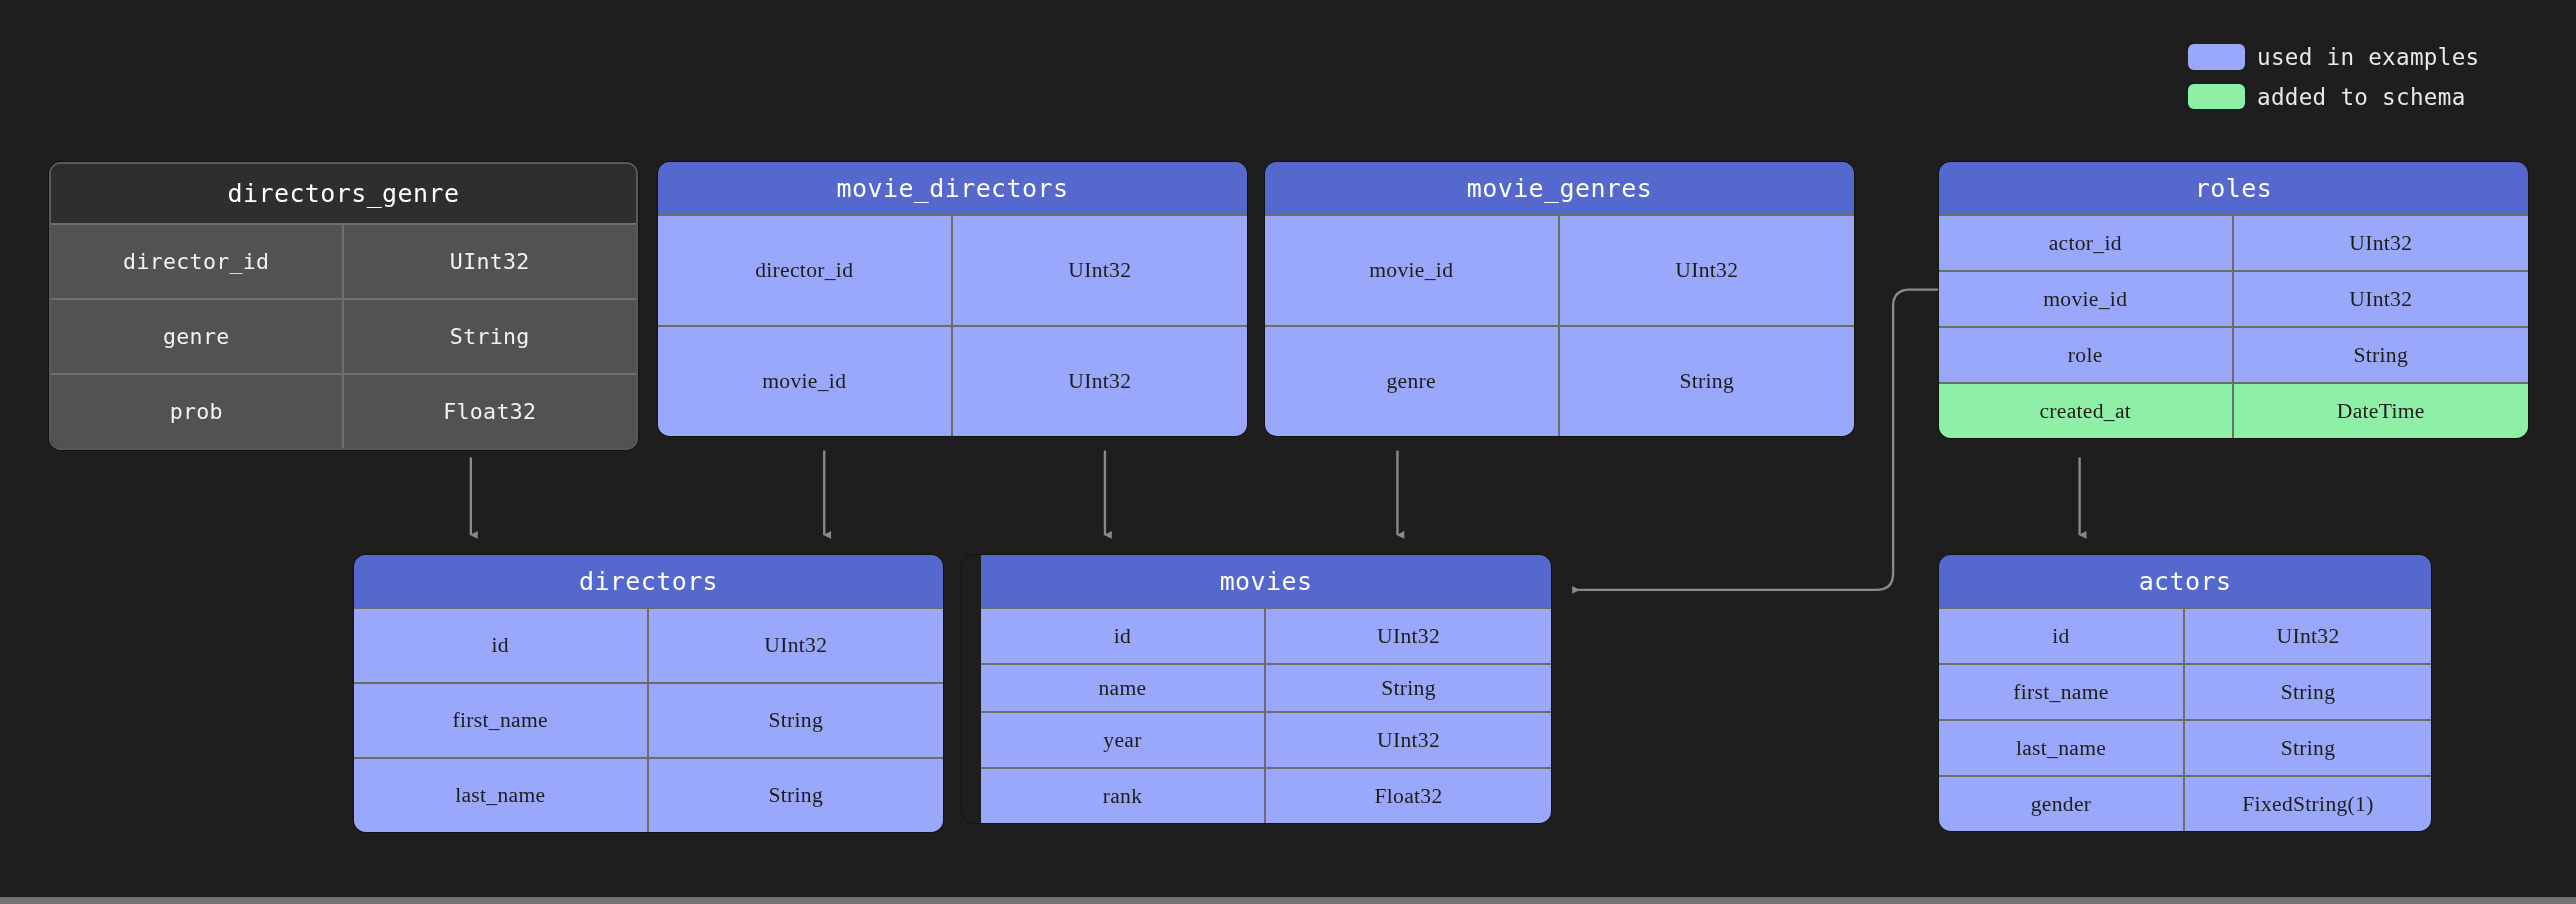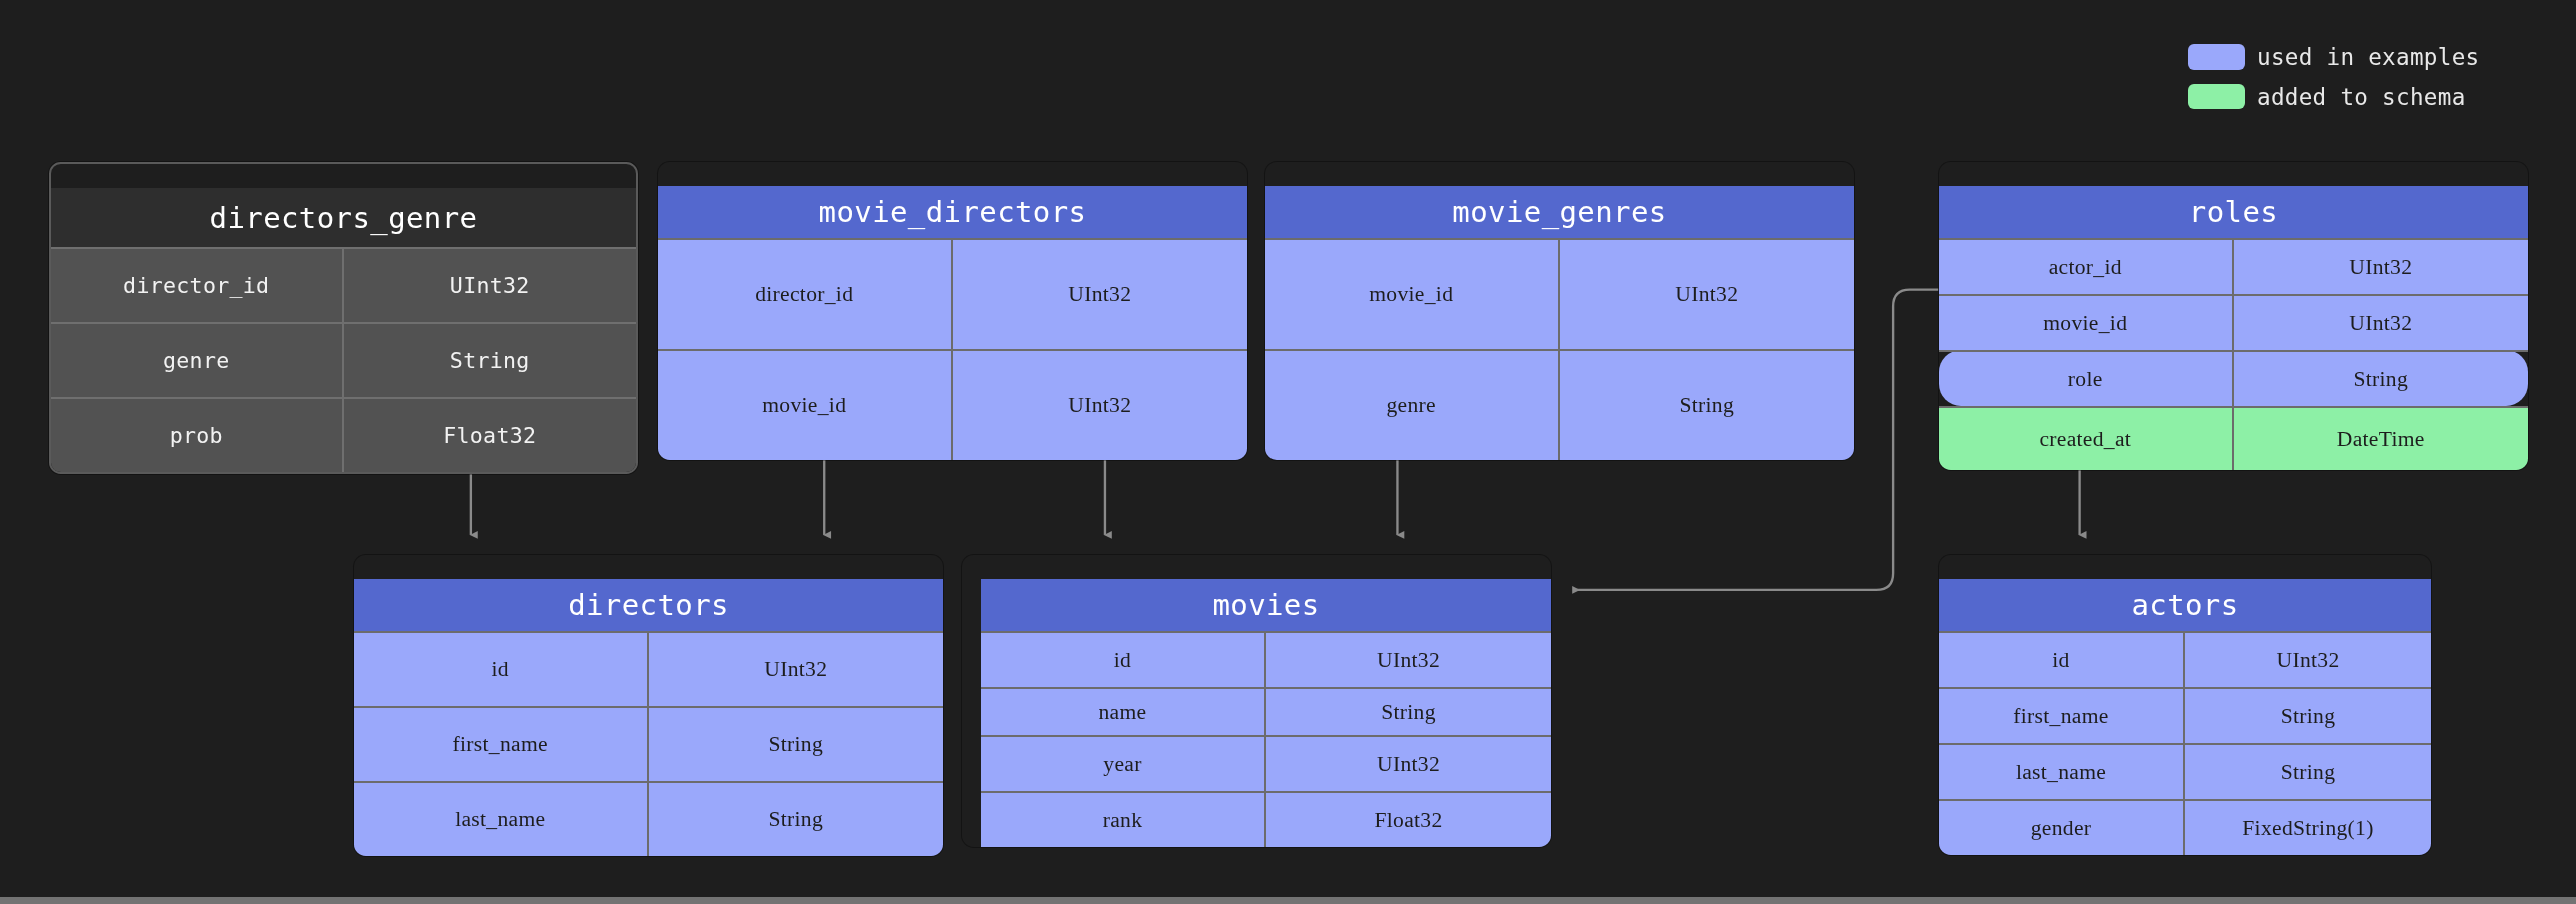--- a/index.html
+++ b/index.html
@@ -50,28 +50,27 @@
   .table-card {
     position: absolute;
     border-radius: 11.8px;
     overflow: hidden;
     box-sizing: border-box;
     z-index: 5;
     box-shadow: 0 0 0 1px rgba(0,0,0,0.35);
   }
   .table-title {
     text-align: center;
-    font-size: 29px;
+    font-size: 25px;
     letter-spacing: 0.4px;
     color: #ffffff;
     display: flex;
     align-items: center;
     justify-content: center;
     box-sizing: border-box;
-    margin-top: 24px;
   }
   .table-row {
     display: flex;
     box-sizing: border-box;
   }
   .cell {
     display: flex;
     align-items: center;
     justify-content: center;
     font-size: 21.6px;
@@ -197,25 +196,25 @@
   <div class="table-card theme-blue" style="left:1939px; top:162px; width:589px;">
     <div class="table-title" style="height:52px;">roles</div>
     <div class="table-row" style="height:56px;">
       <div class="cell cell-name">actor_id</div>
       <div class="cell cell-type">UInt32</div>
     </div>
     <div class="table-row" style="height:56px;">
       <div class="cell cell-name">movie_id</div>
       <div class="cell cell-type">UInt32</div>
     </div>
-    <div class="table-row" style="height:56px;border-radius:22px;">
+    <div class="table-row" style="height:56px;">
       <div class="cell cell-name">role</div>
       <div class="cell cell-type">String</div>
     </div>
-    <div class="table-row row-green" style="height:64px;">
+    <div class="table-row row-green" style="height:56px;">
       <div class="cell cell-name">created_at</div>
       <div class="cell cell-type">DateTime</div>
     </div>
   </div>
 
   <div class="table-card theme-blue" style="left:354px; top:555px; width:589px;">
     <div class="table-title" style="height:52px;">directors</div>
     <div class="table-row" style="height:75px;">
       <div class="cell cell-name">id</div>
       <div class="cell cell-type">UInt32</div>

